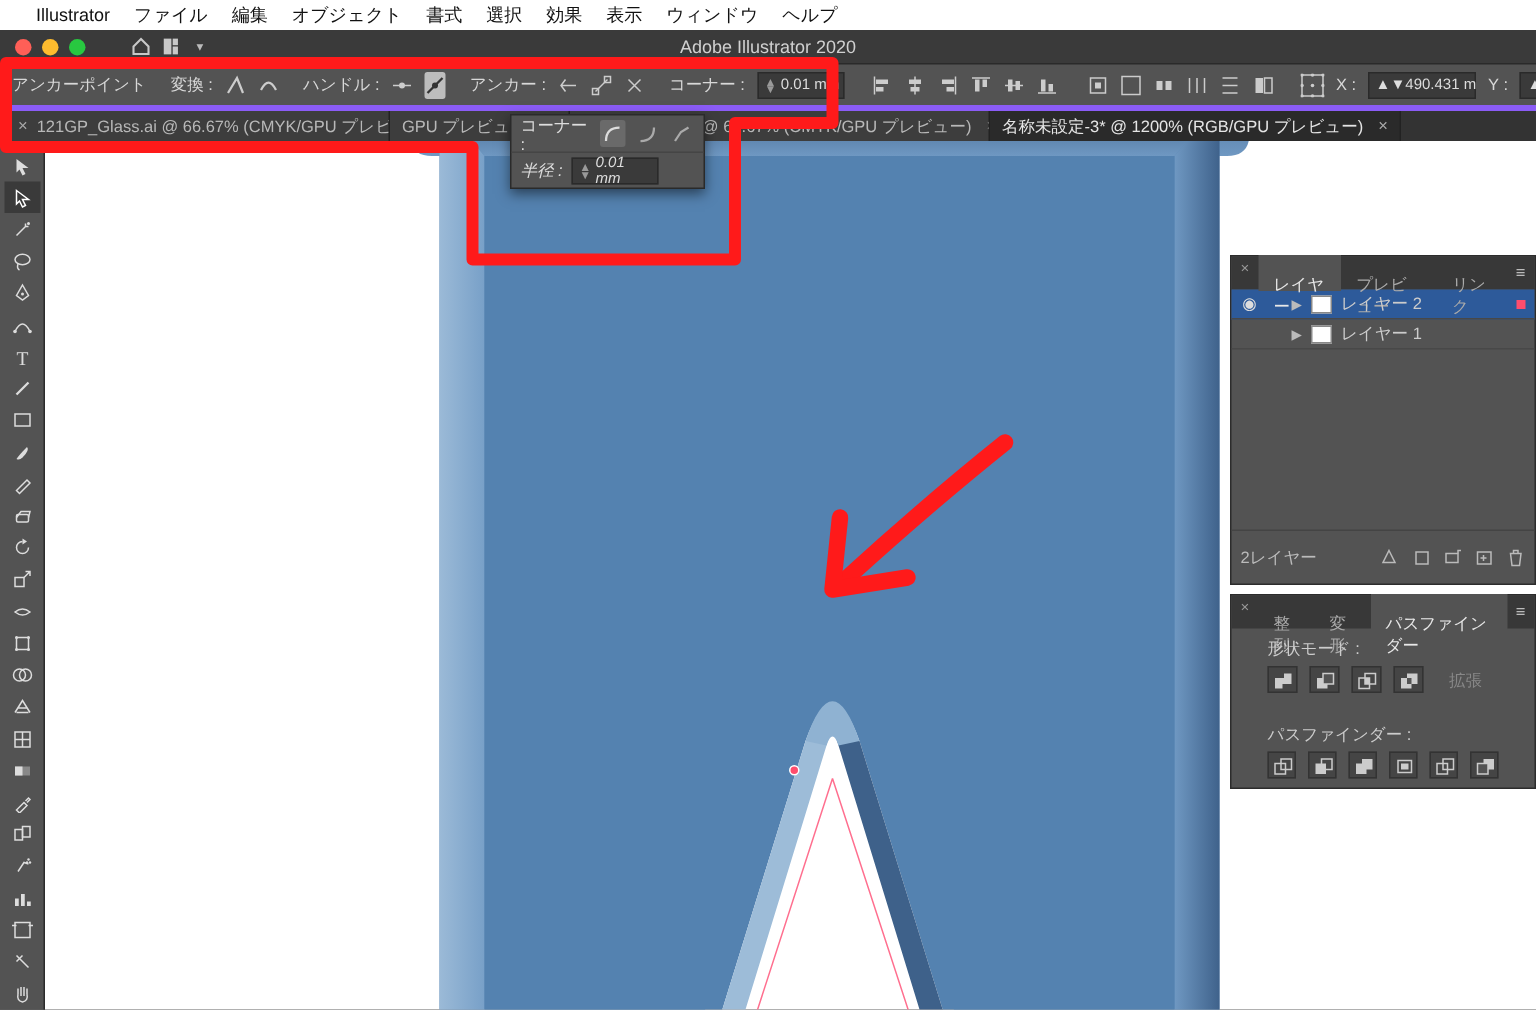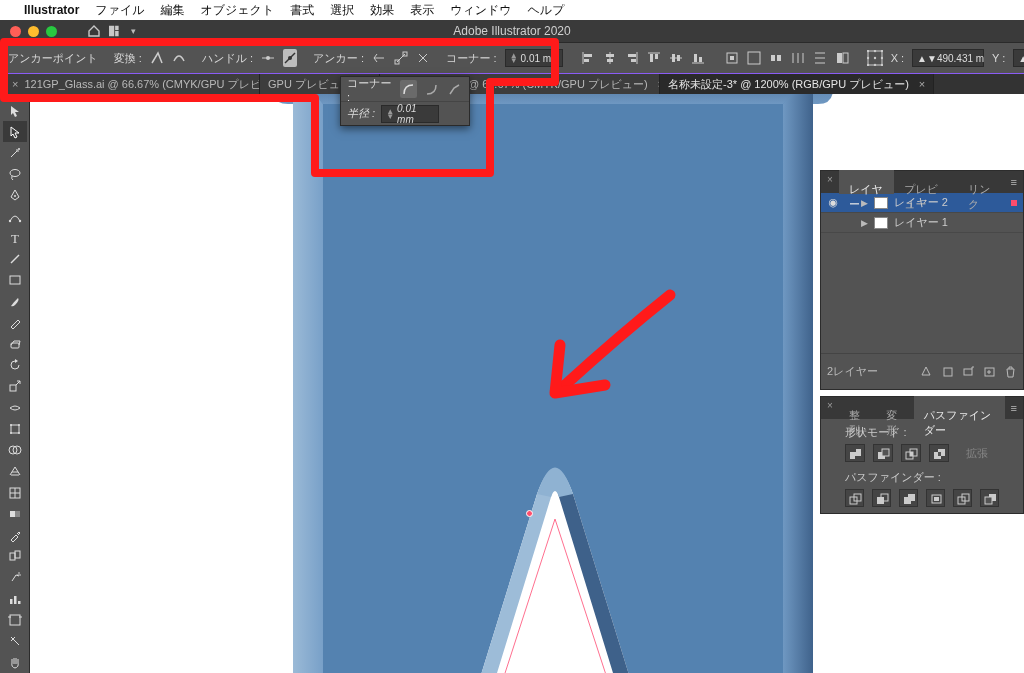--- a/index.html
+++ b/index.html
@@ -1,31 +1,31 @@
 <!DOCTYPE html>
 <html><head>
 <meta charset="utf-8">
 <style>
   * { margin: 0; padding: 0; box-sizing: border-box; user-select: none; }
   html, body { width: 1024px; height: 673px; overflow: hidden; font-family: "Hiragino Kaku Gothic Pro", "Helvetica Neue", Arial, sans-serif; }
   body { background:#333; color:#ccc; }
   
   .mac-menu { height:20px; background:#fff; color:#111; display:flex; align-items:center; font-size:12px; padding:0 8px; gap:16px; }
   .apple { font-size:13px; }
-  .mac-menu .bold { font-weight:700; }
+  .mac-menu .bold { font-weight:400; }
   
   .window-title { height:22px; background:#3a3a3a; display:flex; align-items:center; position:relative; font-size:12px; }
   .traffic { display:flex; gap:7px; margin-left:10px; }
   .dot { width:11px; height:11px; border-radius:50%; }
   .dot.red { background:#ff5f57; } .dot.yellow { background:#febc2e; } .dot.green { background:#28c840; }
   .title-text { position:absolute; left:50%; transform:translateX(-50%); color:#d0d0d0; }
   .title-tools { margin-left:30px; display:flex; align-items:center; gap:8px; color:#bbb; }
   .title-icon { width:14px; height:14px; display:inline-flex; align-items:center; justify-content:center; }
   
-  .control-bar { height:32px; background:#535353; display:flex; align-items:center; font-size:11px; color:#d8d8d8; padding:0 8px; gap:8px; border-top:1px solid #2a2a2a; border-bottom:1px solid #8b5cf6; overflow:hidden; white-space:nowrap; position:relative; z-index:1; }
+  .control-bar { height:32px; background:#535353; display:flex; align-items:center; font-size:11px; color:#d8d8d8; padding:0 8px; gap:8px; border-top:1px solid #2a2a2a; border-bottom:4px solid #8b5cf6; overflow:hidden; white-space:nowrap; position:relative; z-index:1; }
   .ctrl-sep { width:1px; height:20px; background:#3b3b3b; }
   .ctrl-icon { width:18px; height:18px; display:inline-flex; align-items:center; justify-content:center; background:transparent; border-radius:2px; }
   .ctrl-icon.light { background:#bdbdbd; }
   .ctrl-group { display:flex; align-items:center; gap:4px; }
   .num-field { width:58px; height:18px; background:#3a3a3a; display:inline-flex; align-items:center; padding:0 4px; font-size:10px; color:#ddd; border:1px solid #2a2a2a; }
   .num-field .stepper { margin-right:3px; color:#999; font-size:8px; line-height:5px; display:flex; flex-direction:column; }
   .ctrl-label { font-size:11px; }
   .xy-field { width:72px; height:18px; background:#3a3a3a; display:inline-flex; align-items:center; padding:0 4px; font-size:10px; color:#ddd; border:1px solid #2a2a2a; }
   
   .doc-tabs { height:20px; background:#333; display:flex; align-items:center; font-size:11px; color:#b8b8b8; position:relative; z-index:1; }
@@ -639,21 +639,21 @@
             <svg width="14" height="13">
               <rect x="2" y="5" width="7" height="7" fill="#ccc"></rect>
               <rect x="6" y="2" width="7" height="7" fill="#ccc"></rect>
               <rect x="6" y="5" width="3" height="4" fill="#535353"></rect>
             </svg>
           </div>
         <div class="pf-btn wide">
             <span>拡張</span>
           </div>
       </div>
-      <div style="margin-top:8px">パスファインダー :</div>
+      <div style="margin-top:20px">パスファインダー :</div>
       <div class="pf-row">
         <div class="pf-btn">
             <svg width="14" height="13">
               <rect x="2" y="5" width="7" height="7" fill="none" stroke="#ccc"></rect>
               <rect x="6" y="2" width="7" height="7" fill="none" stroke="#ccc"></rect>
             </svg>
           </div>
         <div class="pf-btn">
             <svg width="14" height="13">
               <rect x="2" y="5" width="7" height="7" fill="#ccc"></rect>

